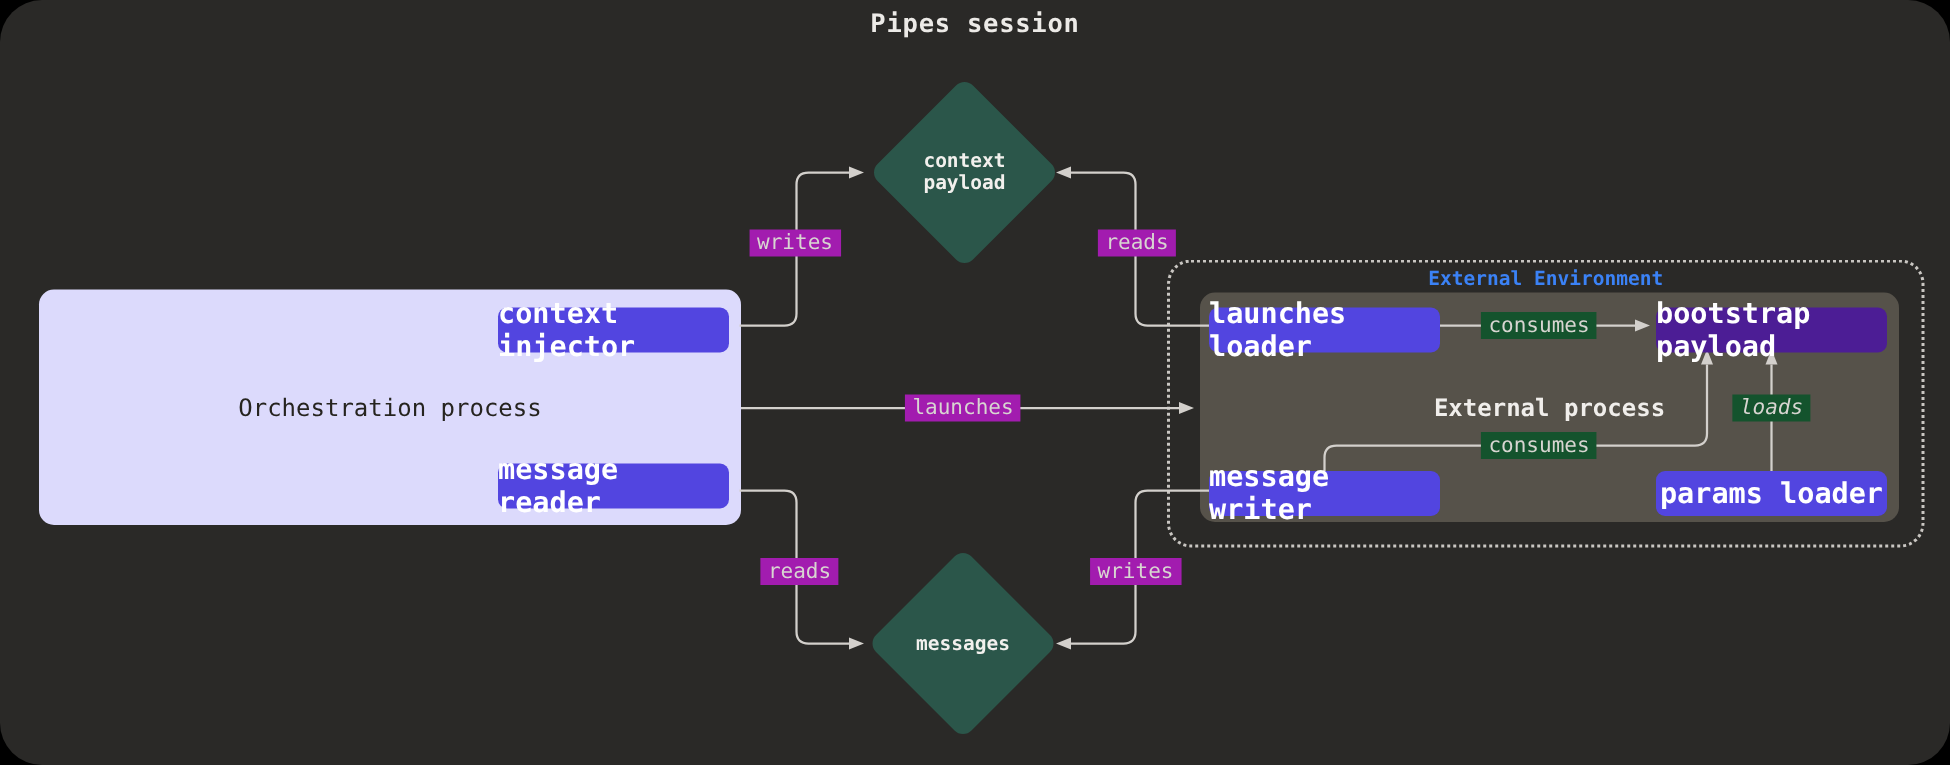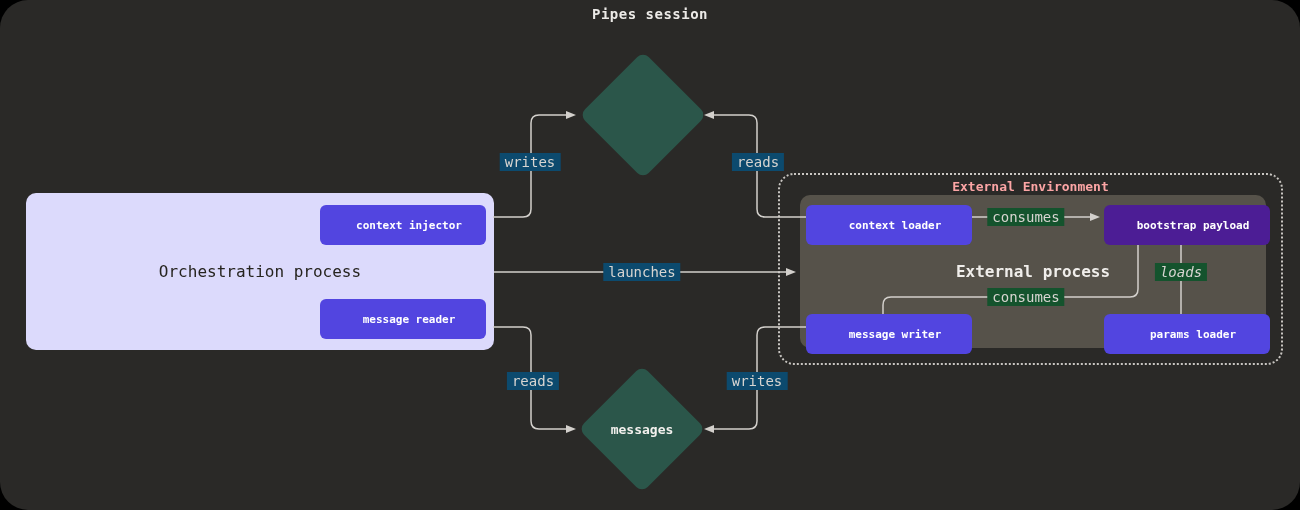--- a/index.html
+++ b/index.html
@@ -3,48 +3,48 @@
 <meta charset="utf-8">
 <style>
   html,body{margin:0;padding:0;background:#000;}
   .canvas{
     position:relative;width:1300px;height:510px;background:#2a2927;
     border-radius:28px;overflow:hidden;
     font-family:"DejaVu Sans Mono","Liberation Mono",monospace;
   }
   .title{
     position:absolute;top:6px;left:0;width:100%;text-align:center;
-    font-size:14px;font-weight:700;color:#eceae7;letter-spacing:.5px;
+    font-size:17px;font-weight:700;color:#eceae7;letter-spacing:.5px;
   }
   .node-box{position:absolute;border-radius:10px;}
   .orchestration{left:26px;top:193px;width:468px;height:157px;background:#dcdafc;}
   .box-label{
     position:absolute;inset:0;display:flex;align-items:center;justify-content:center;
     font-size:16px;color:#26241f;pointer-events:none;
   }
   .ext-env{
     position:absolute;left:778px;top:173px;width:505px;height:192px;
     border:2px dotted #c9c6c2;border-radius:16px;box-sizing:border-box;
   }
   .ext-env-title{
     position:absolute;top:4px;left:0;width:100%;text-align:center;
-    font-size:13px;font-weight:700;color:#fca5a5;
+    font-size:13px;font-weight:700;color:#3b82f6;
   }
   .ext-process{left:800px;top:195px;width:466px;height:153px;background:#56524a;}
   .ext-process .box-label{color:#f0eeeb;font-weight:700;}
   .btn{
-    position:absolute;width:154px;height:40px;border-radius:6px;background:#5245e0;
+    position:absolute;width:154px;height:30px;border-radius:6px;background:#5245e0;
     display:flex;align-items:center;justify-content:center;
-    font-size:11px;font-weight:700;color:#ffffff;z-index:4;padding-left:12px;
+    font-size:19px;font-weight:700;color:#ffffff;z-index:4;
   }
   .btn.green{background:#4c1d95;}
   .edges-svg{position:absolute;inset:0;z-index:2;pointer-events:none;}
   .edge-label{
     position:absolute;transform:translate(-50%,-50%);z-index:3;
-    font-size:14px;color:#d8d5d1;background:#0c4a6e;padding:1px 5px;white-space:nowrap;
+    font-size:14px;color:#d8d5d1;background:#a21caf;padding:1px 5px;white-space:nowrap;
   }
   .edge-label.on-gray{background:#14532d;}
   .diamond-shape{
     position:absolute;width:90px;height:90px;background:#2b564a;border-radius:8px;
     transform:rotate(45deg);z-index:4;
   }
   .diamond-label{
     position:absolute;width:126px;text-align:center;z-index:5;
     font-size:13px;font-weight:700;color:#f2f0ed;line-height:15px;pointer-events:none;
   }
@@ -55,21 +55,21 @@
 <div class="canvas">
 
   <div class="title">Pipes session</div>
 
   <div class="ext-env">
     <div class="ext-env-title">External Environment</div>
   </div>
 
   <div class="node-box ext-process">
     <div class="box-label">External process</div>
-    <div class="btn" style="left:6px;top:10px;">context loader</div>
+    <div class="btn" style="left:6px;top:10px;">launches loader</div>
     <div class="btn green" style="left:304px;top:10px;">bootstrap payload</div>
     <div class="btn" style="left:6px;top:119px;">message writer</div>
     <div class="btn" style="left:304px;top:119px;">params loader</div>
   </div>
 
   <div class="node-box orchestration">
     <div class="box-label">Orchestration process</div>
     <div class="btn" style="right:8px;top:12px;">context injector</div>
     <div class="btn" style="right:8px;bottom:11px;">message reader</div>
   </div>
@@ -100,17 +100,21 @@
   <div class="edge-label" style="left:530px;top:162px;">writes</div>
   <div class="edge-label" style="left:758px;top:162px;">reads</div>
   <div class="edge-label" style="left:642px;top:272px;">launches</div>
   <div class="edge-label on-gray" style="left:1026px;top:217px;">consumes</div>
   <div class="edge-label on-gray" style="left:1026px;top:297px;">consumes</div>
   <div class="edge-label on-gray" style="left:1181px;top:272px;font-style:italic;">loads</div>
   <div class="edge-label" style="left:533px;top:381px;">reads</div>
   <div class="edge-label" style="left:757px;top:381px;">writes</div>
 
   <div class="diamond-shape" style="left:598px;top:70px;"></div>
+  <div class="diamond-label" style="left:580px;top:100px;">
+    <div>context</div>
+    <div>payload</div>
+  </div>
 
   <div class="diamond-shape" style="left:597px;top:384px;"></div>
   <div class="diamond-label" style="left:579px;top:422px;">messages</div>
 
 </div>
 
 </body></html>

